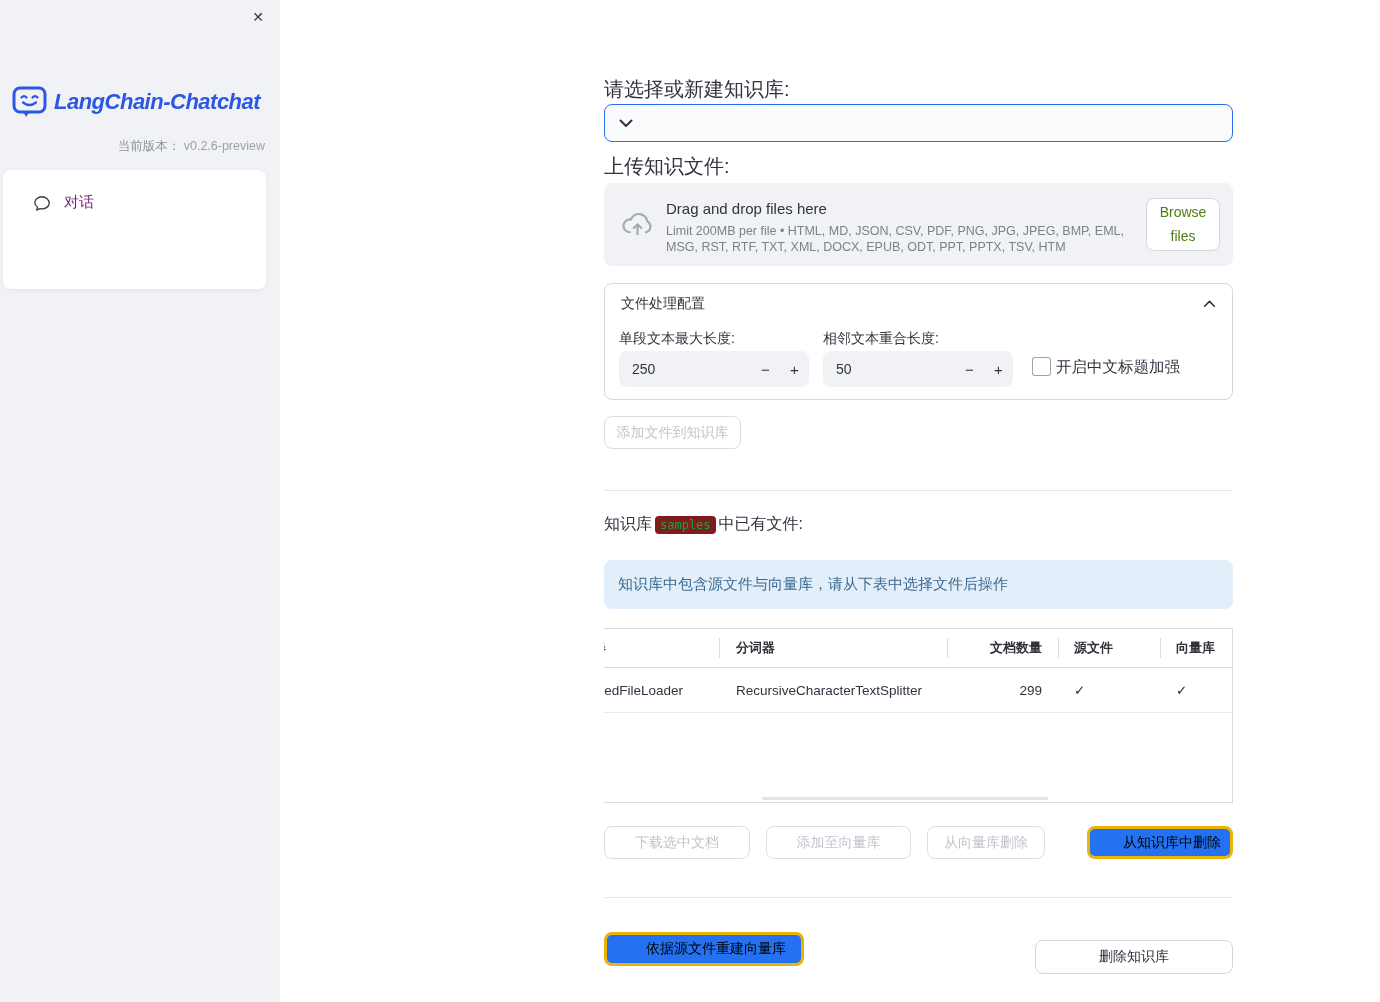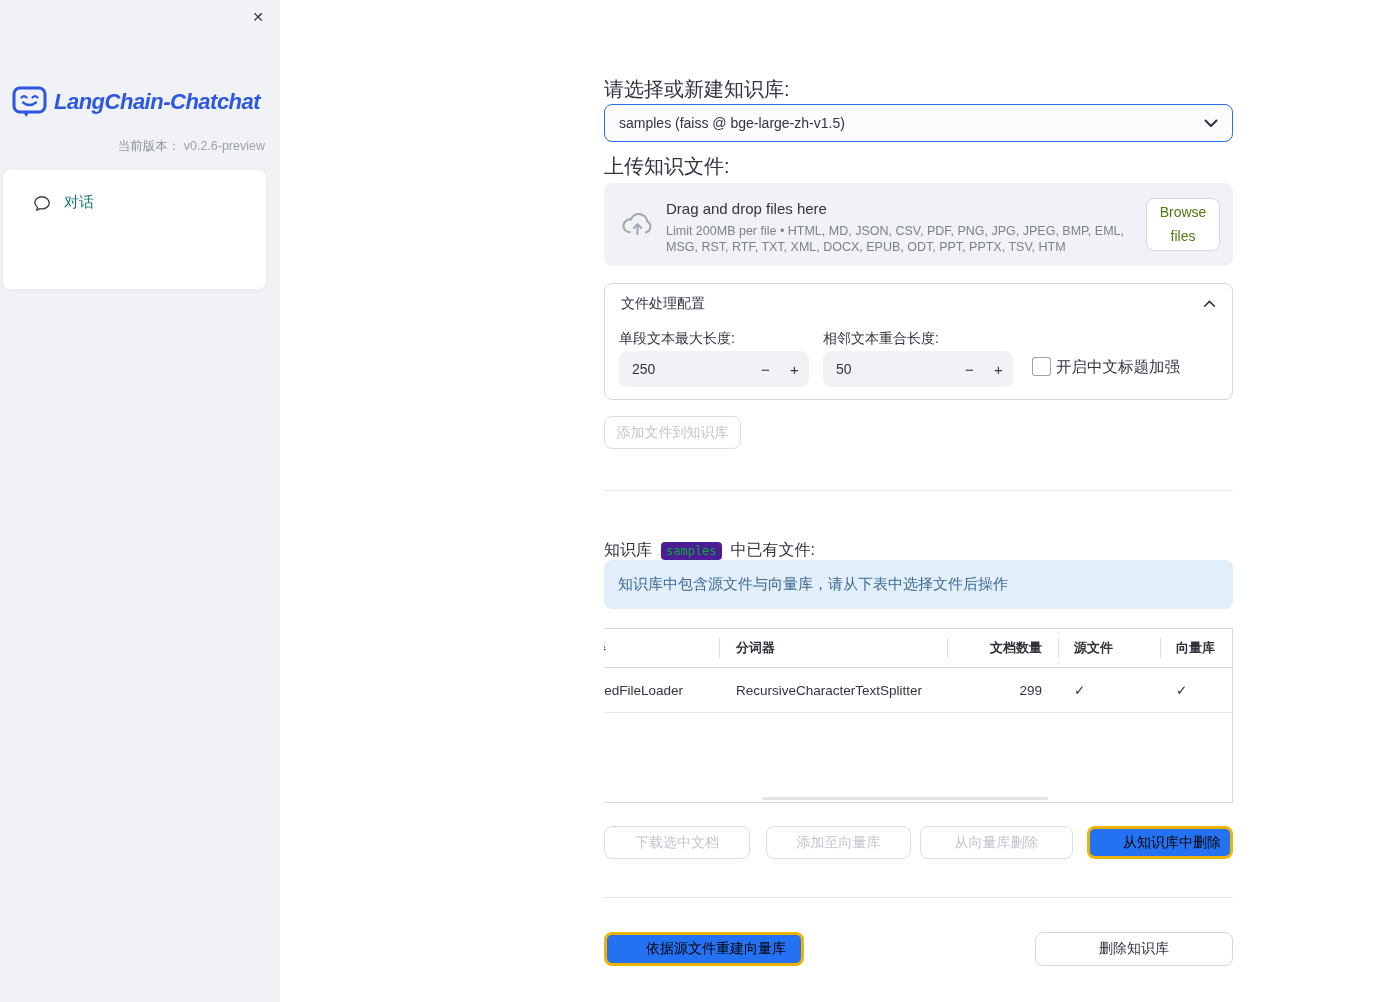--- a/index.html
+++ b/index.html
@@ -11,21 +11,21 @@
   .close-btn{position:absolute;left:248px;top:7px;width:20px;height:20px;border:none;background:transparent;
              font-size:14px;color:#31333f;cursor:pointer;padding:0;line-height:20px;text-align:center;}
   .logo-row{position:absolute;left:12px;top:86px;display:flex;align-items:center;gap:6px;}
   .logo-text{font-style:italic;font-weight:bold;font-size:22px;color:#2b57e2;letter-spacing:-0.5px;white-space:nowrap;}
   .version{position:absolute;right:15px;top:138px;font-size:12.5px;color:#8f939c;}
   .version .vv{color:#9da1aa;}
   .menu-card{position:absolute;left:3px;top:170px;width:263px;height:119px;background:#ffffff;border-radius:8px;
              box-shadow:0 1px 5px rgba(0,0,0,0.05);}
   .menu-item{position:absolute;left:14px;width:235px;height:37px;display:flex;align-items:center;gap:13px;
              padding-left:16px;box-sizing:border-box;border-radius:8px;font-size:15px;cursor:pointer;}
-  .menu-item.plain{top:14px;color:#0f766e;}
+  .menu-item.plain{top:14px;color:#701a75;}
   .menu-item.selected{top:61px;background:#2166f0;color:#ffffff;font-weight:bold;}
 
   
   .blk{position:absolute;left:604px;width:629px;box-sizing:border-box;}
   .field-label{height:16px;line-height:16px;font-size:20px;}
 
   .selectbox{top:104px;height:38px;background:#fafbfd;border:1px solid #2a6ef2;border-radius:8px;
              display:flex;align-items:center;padding:0 14px;cursor:pointer;}
   .selectbox .val{flex:1;font-size:14px;color:#31333f;}
 
@@ -49,50 +49,50 @@
   .step-btn{width:29px;height:36px;border:none;background:transparent;font-size:15px;color:#31333f;
             cursor:pointer;padding:0;font-family:"Liberation Sans",sans-serif;}
   .ni1{left:14px;justify-content:center;} .ni2{left:218px;}
   .checkbox{position:absolute;left:427px;top:73px;width:17px;height:17px;border:1px solid rgba(49,51,63,0.45);
             border-radius:3px;background:#fff;cursor:pointer;}
   .chk-label{position:absolute;left:451px;top:73px;font-size:15.5px;cursor:pointer;}
 
   .btn{border-radius:8px;font-size:14px;font-family:"Liberation Sans",sans-serif;cursor:pointer;
        display:flex;align-items:center;justify-content:center;box-sizing:border-box;}
   .btn.disabled{background:#ffffff;border:1px solid #dcdee3;color:#c2c5cd;cursor:default;}
-  .btn.normal{background:#ffffff;border:1px solid #d5d7dd;color:#31333f;}
+  .btn.normal{background:#ffffff;border:1px solid #d5d7dd;color:#31333f;margin-top:8px;}
   .btn.primary{background:#2472f2;border:3px solid #eab308;color:#000000;padding-left:30px;}
 
   .add-btn{top:416px;width:137px;height:33px;}
   .hr{height:1px;background:#e4e5e9;}
   .hr1{top:490px;} .hr2{top:897px;}
 
-  .kbline{top:540px;display:flex;align-items:center;gap:9px;font-size:16px;}
-  .code{font-family:"DejaVu Sans Mono",monospace;font-size:12px;color:#09ab3b;background:#4c1d95;
+  .kbline{top:514px;display:flex;align-items:center;gap:3px;font-size:16px;}
+  .code{font-family:"DejaVu Sans Mono",monospace;font-size:12px;color:#09ab3b;background:#7f1d1d;
         border-radius:4px;padding:2px 5px;}
 
   .infobox{top:560px;height:49px;background:#e2effa;border-radius:8px;display:flex;align-items:center;
            padding:0 14px;font-size:15px;color:#3d6a92;}
 
   
   .grid{top:628px;height:175px;background:#fff;border:1px solid #d9dade;border-left:none;overflow:hidden;}
   .grow{display:flex;align-items:center;}
   .ghead{height:38px;border-bottom:1px solid #d9dade;font-weight:bold;font-size:13px;color:#2f3239;}
   .gdata{height:44px;border-bottom:1px solid #e9eaee;font-size:13.5px;color:#31333f;}
   .gc{position:relative;height:100%;display:flex;align-items:center;box-sizing:border-box;
       white-space:nowrap;overflow:hidden;}
   .c0{width:115px;} .c1{width:228px;padding-left:17px;} .c2{width:111px;justify-content:flex-end;padding-right:16px;}
   .c3{width:102px;padding-left:16px;} .c4{width:72px;padding-left:16px;}
   .sep::before{content:"";position:absolute;left:0;top:9px;bottom:9px;width:1px;background:#dcdde2;}
   .clip-h{margin-left:-63px;} .clip-c{margin-left:-62px;}
   .hscroll{position:absolute;left:158px;bottom:2px;width:286px;height:3px;background:#e2e3e7;border-radius:2px;}
 
   .actions .btn{position:absolute;top:0;height:33px;}
   .actions{top:826px;height:33px;}
-  .ab1{left:0;width:146px;} .ab2{left:162px;width:145px;} .ab3{left:316px;width:153px;} .ab4{left:483px;width:146px;}
+  .ab1{left:0;width:146px;} .ab2{left:162px;width:145px;} .ab3{left:323px;width:118px;} .ab4{left:483px;width:146px;}
 
   .rebuild-btn{top:932px;left:604px;width:200px;height:34px;position:absolute;}
   .deletekb-btn{top:932px;left:1035px;width:198px;height:34px;position:absolute;}
 
   svg{display:block;}
 </style>
 </head>
 <body>
 
 <div class="page">
@@ -128,21 +128,20 @@
         <span>对话</span>
       </div>
     </nav>
   </aside>
 
   <main>
 
     <div class="blk field-label" style="top:81px;">请选择或新建知识库:</div>
 
     <div class="blk selectbox">
-      <span class="val">samples (faiss @ bge-large-zh-v1.5)</span>
       <span>
         <svg width="14" height="9" viewBox="0 0 14 9">
           <polyline points="1.5,1.5 7,7 12.5,1.5" fill="none" stroke="#31333f" stroke-width="2" stroke-linecap="round" stroke-linejoin="round"></polyline>
         </svg>
       </span>
     </div>
 
     <div class="blk field-label" style="top:158px;">上传知识文件:</div>
 
     <div class="blk uploader">

